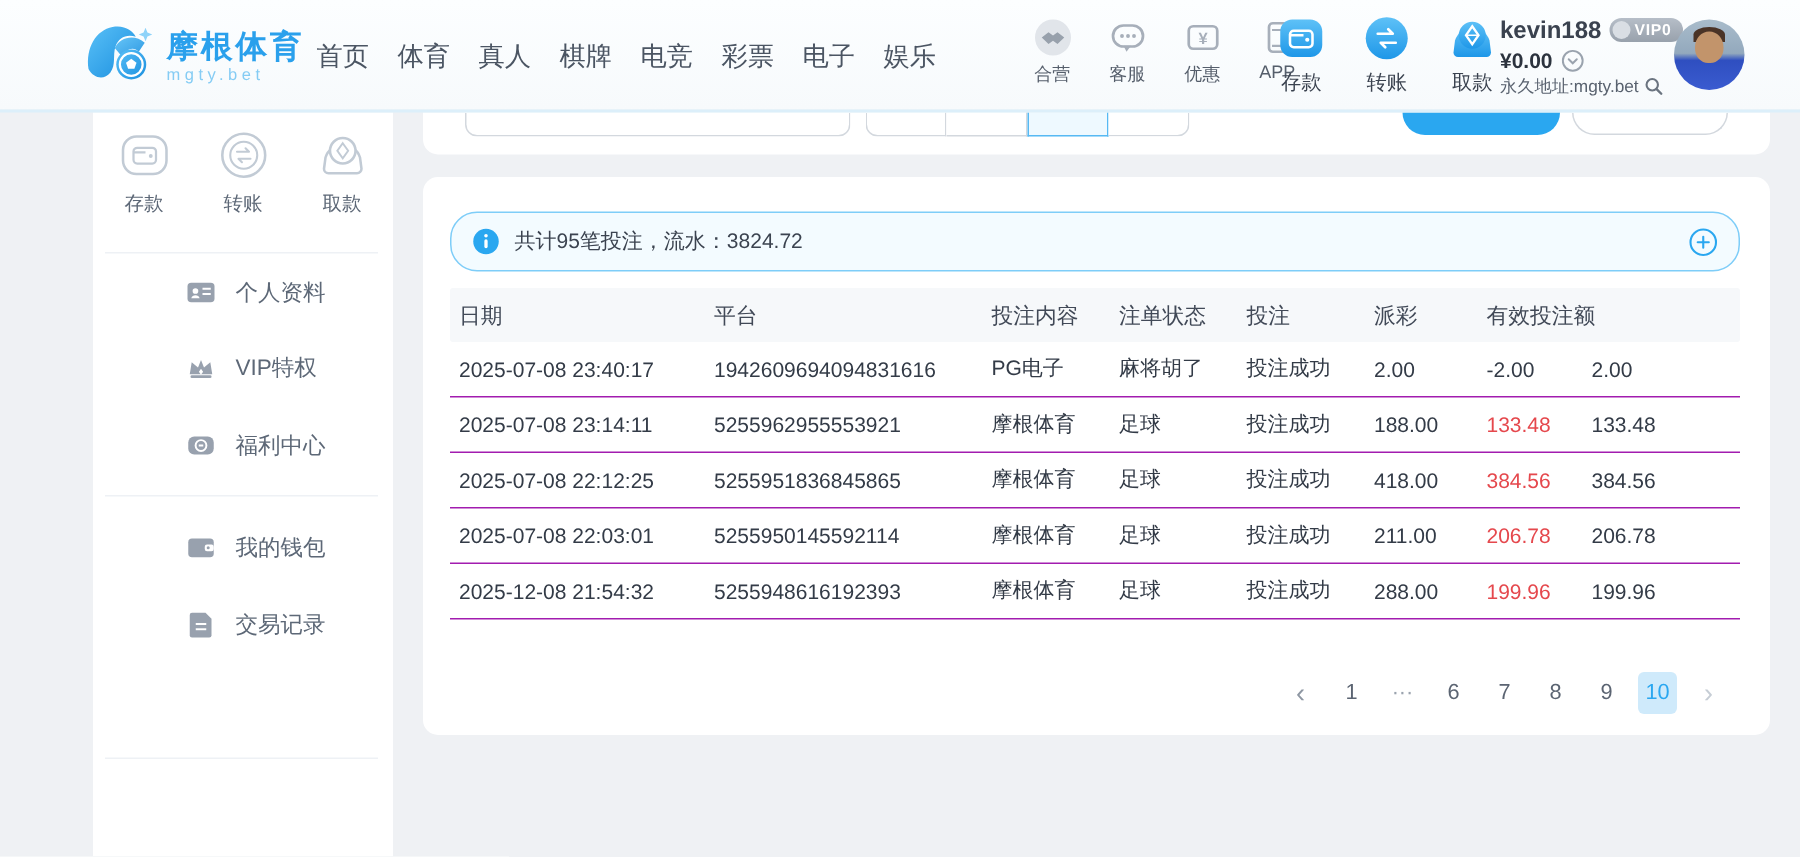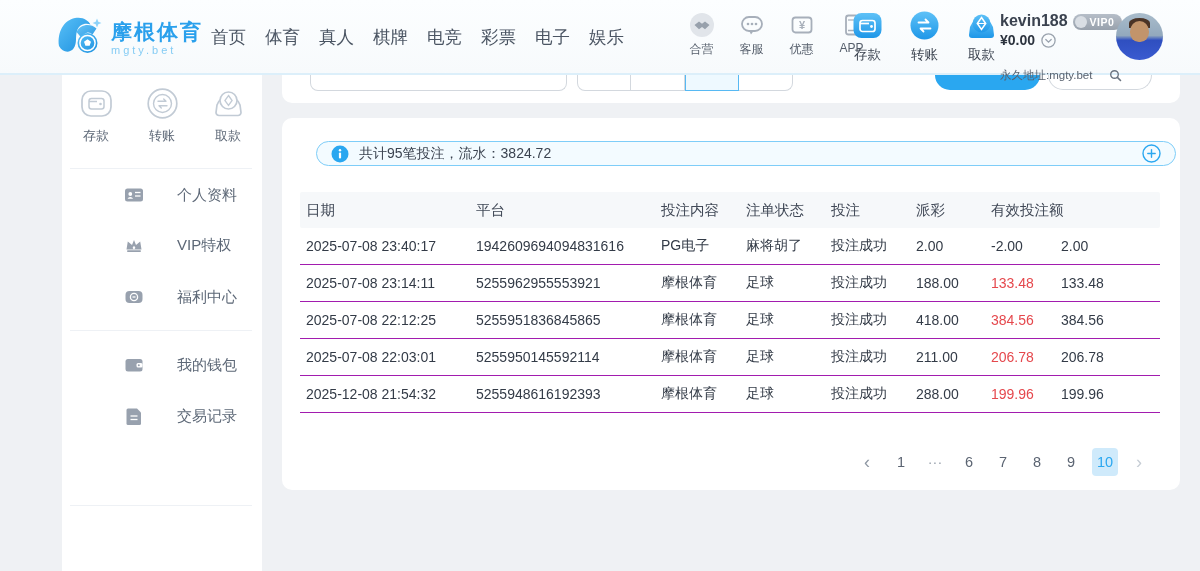--- a/index.html
+++ b/index.html
@@ -17,67 +17,67 @@
   .nav li { font-size:17.5px; color:#4b5563; cursor:pointer; white-space:nowrap; }
   .quick-links { position:absolute; left:681px; top:11px; display:flex; gap:9px; }
   .qlink { width:41px; text-align:center; cursor:pointer; }
   .qlink .ic { height:28px; display:flex; align-items:center; justify-content:center; }
   .qlink .lb { font-size:12px; color:#555e6b; margin-top:2px;text-align:center; }
   .wallet-actions { position:absolute; left:847px; top:9px; display:flex; gap:16px; }
   .waction { width:41px; text-align:center; cursor:pointer; }
   .waction .ic { height:33px; display:flex; align-items:center; justify-content:center; }
   .waction .lb { font-size:13.5px; color:#3a424f; margin-top:4px; }
   .userbox { position:absolute; left:1000px; top:12px; }
-  .u-row1 { display:flex; align-items:flex-end; }
+  .u-row1 { display:flex; align-items:flex-start; }
   .u-name { font-size:16px; font-weight:600; color:#3a424f; }
   .vip-badge { margin-left:5px; display:inline-flex; align-items:center; height:16px; border-radius:9px;
     background:linear-gradient(180deg,#b6bec8,#98a1ac); padding:0 8px 0 2px; }
   .vip-badge .dot { width:12px; height:12px; border-radius:50%; background:#d9dee4; margin-right:3px; }
   .vip-badge .tx { font-size:10.5px; font-weight:bold; color:#fff; letter-spacing:0.5px; }
   .u-row2 { display:flex; align-items:center; margin-top:2px; }
   .u-balance { font-size:14px; font-weight:bold; color:#2c333e; }
   .u-row2 .chev { margin-left:6px; cursor:pointer; display:flex; }
-  .u-row3 { display:flex; align-items:center; margin-top:20px;justify-content:space-between; }
+  .u-row3 { display:flex; align-items:center; margin-top:2px; }
   .u-url { font-size:11.5px; color:#59626f; }
   .u-row3 .mag { margin-left:4px; cursor:pointer; display:flex; }
   .avatar { position:absolute; left:1116px; top:13px; width:47px; height:47px; border-radius:50%;
     overflow:hidden; background:linear-gradient(180deg,#a9bccb 0%, #93a9bd 48%, #2f4fc0 58%, #3a5bd0 100%); cursor:pointer; }
   .avatar .head { position:absolute; left:14px; top:8px; width:19px; height:21px; border-radius:50% 50% 46% 46%; background:#c2946b; }
   .avatar .hair { position:absolute; left:13px; top:5px; width:21px; height:10px; border-radius:50% 50% 0 0; background:#4a3326; }
 
   
   .sidebar { position:absolute; left:62px; top:75px; width:200px; height:496px; background:#ffffff; }
   .shortcuts { position:absolute; left:0; top:9px; width:200px; display:flex; justify-content:center; gap:16px; }
   .scut { width:50px; text-align:center; cursor:pointer; }
   .scut .ic { height:38px; display:flex; align-items:center; justify-content:center; }
   .scut .lb { font-size:13px; color:#5c6776; margin-top:5px; }
   .sdivider { position:absolute; left:8px; width:182px; height:1px; background:#eef1f5; }
   .menu-item { position:absolute; left:10px; width:180px; height:48px; display:flex; align-items:center;
-    padding-left:52px; cursor:pointer; border-radius:10px;gap:20px; }
+    padding-left:52px; cursor:pointer; border-radius:10px; }
   .menu-item .mic { width:20px; height:20px; display:flex; align-items:center; justify-content:center; margin-right:13px; }
   .menu-item .mlb { font-size:15px; color:#5d6877; }
   .menu-item.active { background:#cbe8fa; }
   .menu-item.active .mlb { color:#79c6f2; font-weight:500; }
 
   
   .top-strip { position:absolute; left:282px; top:75px; width:898px; height:28px; background:#ffffff; border-radius:0 0 10px 10px; }
   .frag { position:absolute; top:0; background:#fff; border:1px solid #d3d8de; border-top:none; }
   .frag-input { left:28px; width:257px; height:16px; border-radius:0 0 8px 8px; }
   .seg-group { position:absolute; left:295px; top:0; display:flex; }
   .seg { width:54px; height:16px; background:#fff; border:1px solid #d3d8de; border-top:none; border-left:none; }
   .seg:first-child { border-left:1px solid #d3d8de; border-radius:0 0 0 8px; }
   .seg:last-child { border-radius:0 0 8px 0; }
   .seg.sel { border:1px solid #57b9f3; border-top:none; background:#eef9ff; }
   .frag-btn-primary { position:absolute; left:653px; top:0; width:105px; height:15px; background:#2aa7f0;
     border:none; border-radius:0 0 16px 16px; cursor:pointer; }
   .frag-btn-secondary { position:absolute; left:766px; top:0; width:104px; height:15px; background:#fff;
     border:1px solid #d3d8de; border-top:none; border-radius:0 0 16px 16px; cursor:pointer; }
 
   .card { position:absolute; left:282px; top:118px; width:898px; height:372px; background:#ffffff; border-radius:10px; }
-  .alert { position:absolute; left:34px; top:23px; width:860px; height:25px; display:flex; align-items:center;
+  .alert { position:absolute; left:18px; top:23px; width:860px; height:40px; display:flex; align-items:center;
     border:1px solid #7ecdf8; border-radius:18px; background:#f3fbff; padding:0 14px; }
   .alert-text { margin-left:10px; font-size:14px; color:#3b4350; }
   .alert .plus { margin-left:auto; display:flex; cursor:pointer; }
 
   .btable { position:absolute; left:18px; top:74px; width:860px; }
   .thead, .trow { display:grid; grid-template-columns:170px 185px 85px 85px 85px 75px 70px 105px; align-items:center; }
   .thead { height:36px; background:#f6f8fa; border-radius:2px; }
   .thead span { font-size:14.5px; color:#414957; padding-left:6px; white-space:nowrap; }
   .trow { height:37px; border-bottom:1px solid #a21caf; }
   .trow span { font-size:14px; color:#333b47; padding-left:6px; white-space:nowrap; }

